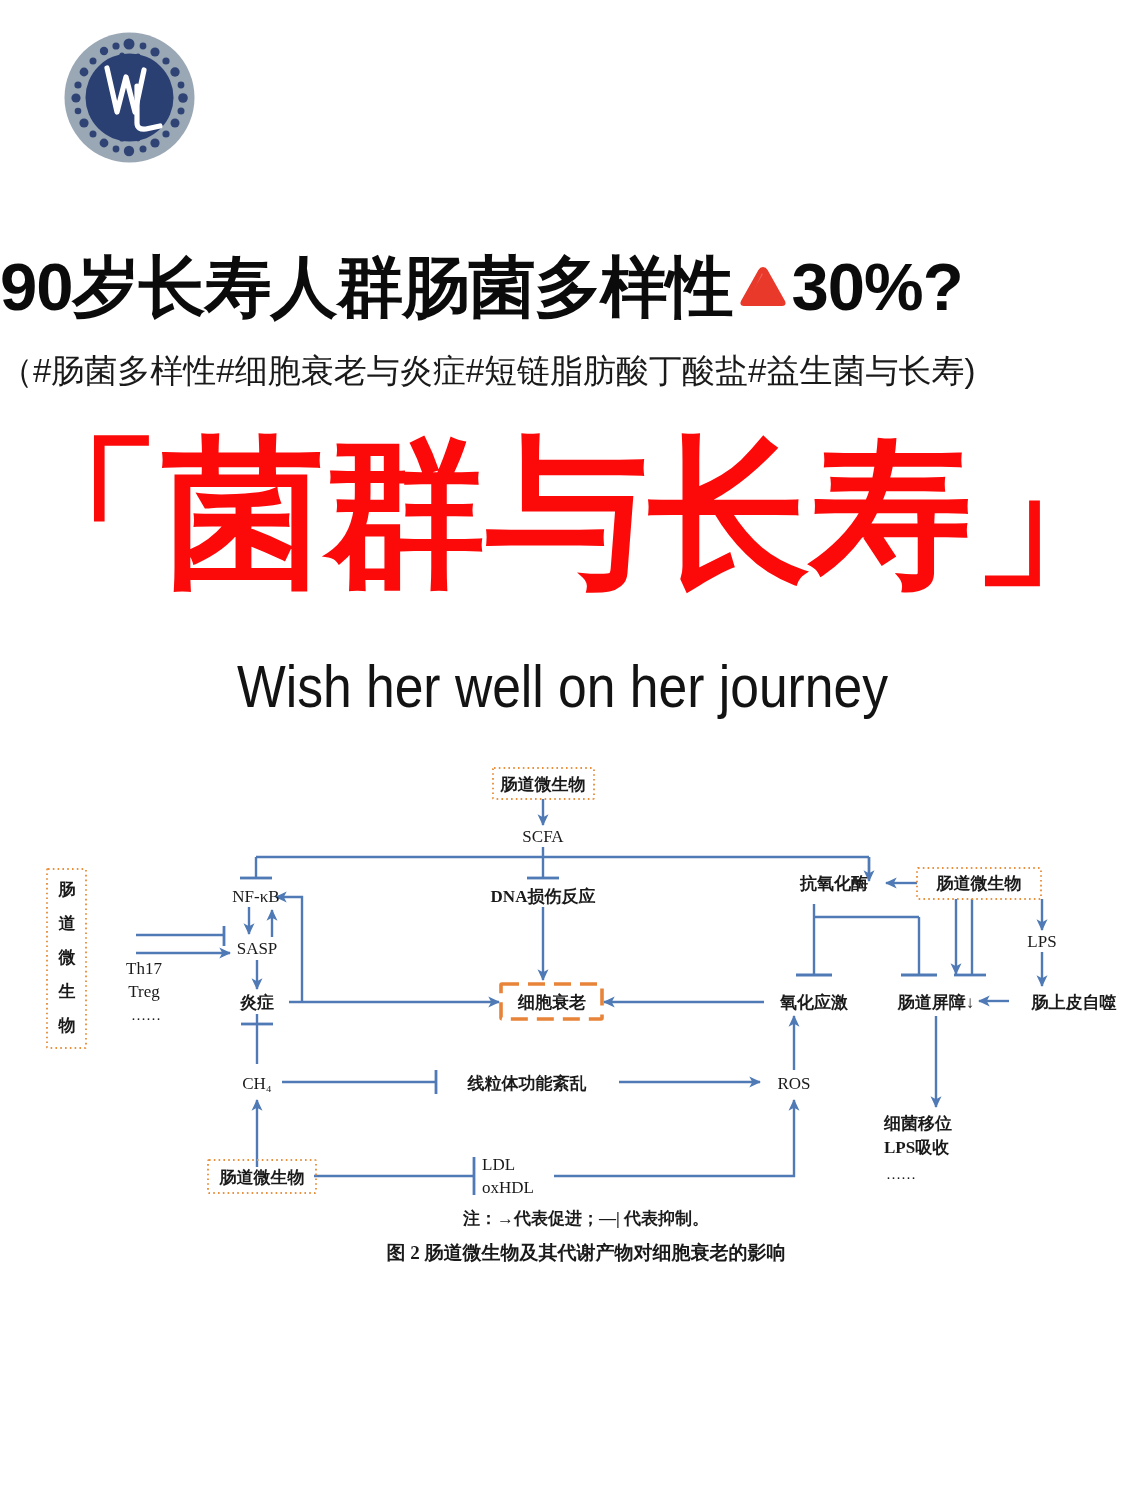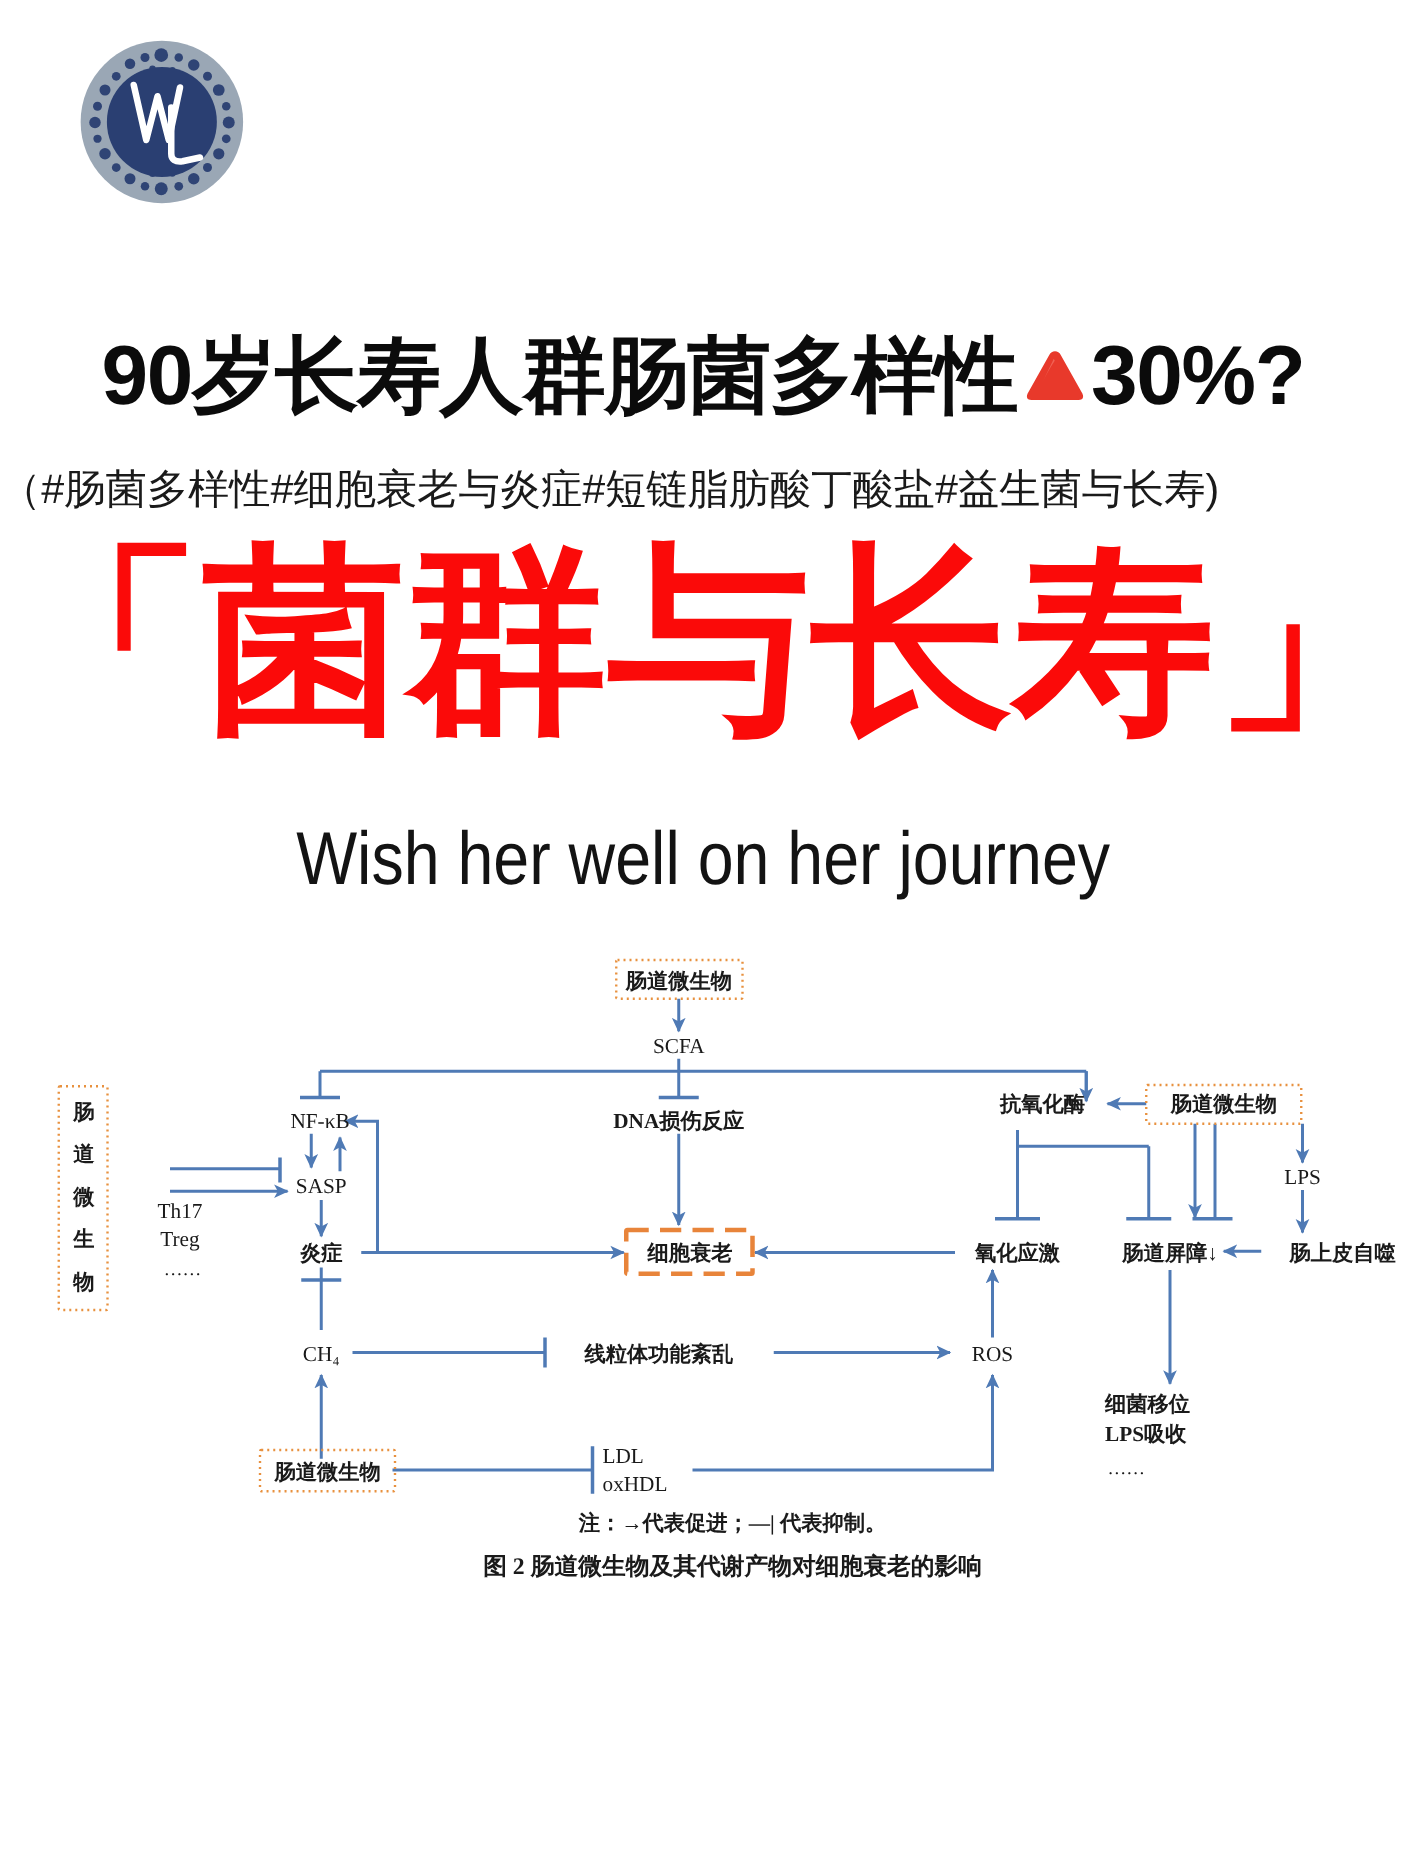--- a/index.html
+++ b/index.html
@@ -24,29 +24,28 @@
     width: 135px;
     height: 135px;
   }
 
   
   #headline {
     position: absolute;
     left: 0;
     top: 243px;
     width: 1125px;
-    text-align: center;
+    text-align: left;
     font-family: "Liberation Sans", "DejaVu Sans", sans-serif;
     font-weight: 700;
     font-size: 67px;
     line-height: 78px;
     letter-spacing: -1px;
     white-space: nowrap;
     color: #0b0b0b;
-    margin-top: 15px;
   }
   #headline .seg { display: inline-block; vertical-align: middle; }
   #headline .tri-wrap {
     display: inline-block;
     vertical-align: middle;
     width: 56px;
     height: 52px;
     position: relative;
     margin: 0 1px 0 2px;
   }
@@ -58,21 +57,20 @@
     left: 0;
     top: 350px;
     width: 970px;
     text-align: center;
     font-family: "Liberation Sans", "DejaVu Sans", sans-serif;
     font-weight: 400;
     font-size: 33px;
     line-height: 42px;
     white-space: nowrap;
     color: #1a1a1a;
-    margin-top: 20px;
   }
 
   
   #redtitle {
     position: absolute;
     left: 0;
     top: 415px;
     width: 940px;
     text-align: center;
     font-family: "Liberation Serif", "DejaVu Serif", serif;

